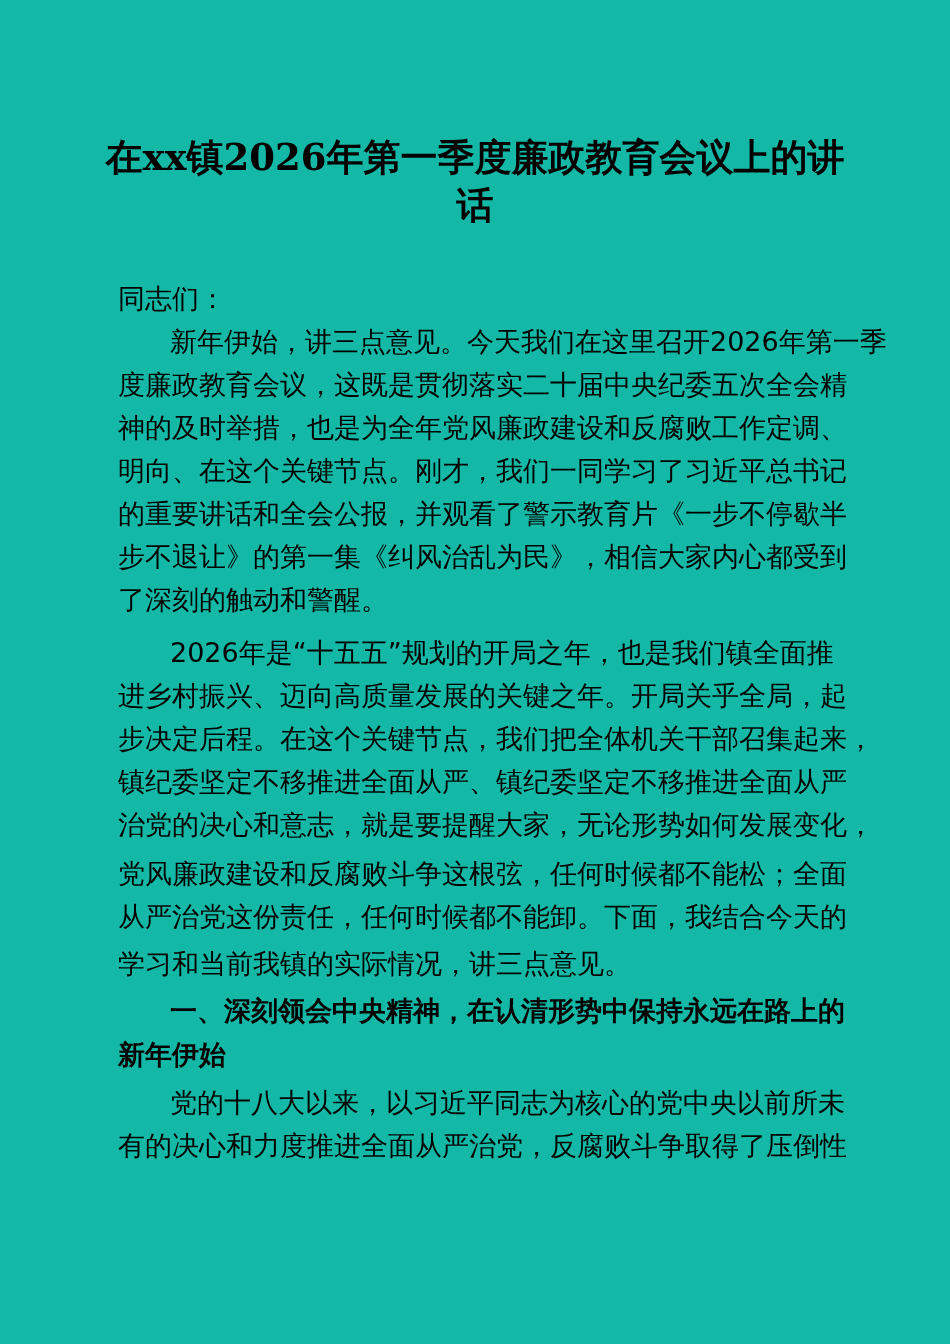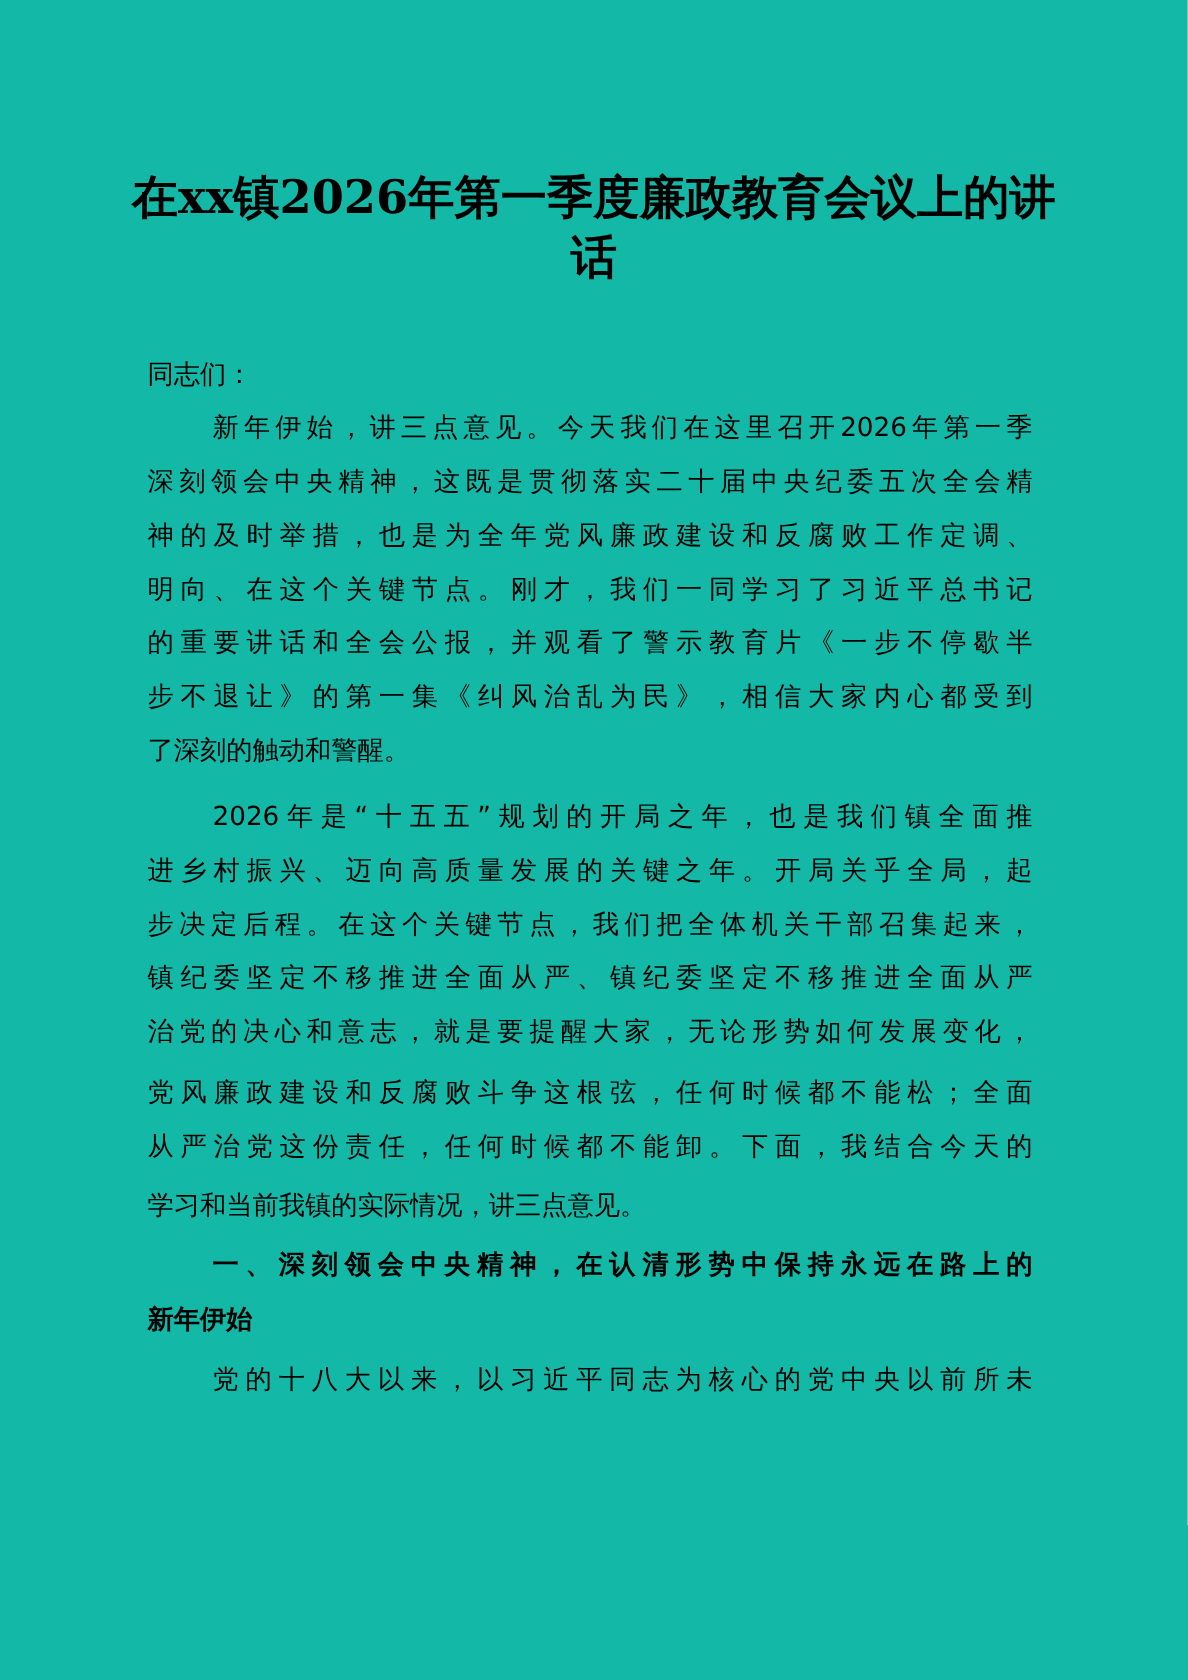--- a/index.html
+++ b/index.html
@@ -30,21 +30,21 @@
       font-size: 37px;
       line-height: 46px;
       letter-spacing: 0px;
       white-space: nowrap;
     }
     .line {
       position: absolute;
       left: 118px;
       width: 708px;
       font-family: "DejaVu Sans", "Liberation Sans", sans-serif;
-      font-size: 21px;
+      font-size: 27px;
       line-height: 34px;
       white-space: nowrap;
       text-align: justify;
       text-align-last: justify;
       font-weight: normal;
     }
     .line.indent {
       left: 170px;
       width: 656px;
     }
@@ -59,34 +59,35 @@
 <body>
 
 <div class="page">
 
   <div class="title-line" style="top:134px;">在xx镇2026年第一季度廉政教育会议上的讲</div>
   <div class="title-line" style="top:182px;">话</div>
 
   <div class="line last" style="top:282px;">同志们：</div>
 
   <div class="line indent" style="top:325px;">新年伊始，讲三点意见。今天我们在这里召开2026年第一季</div>
-  <div class="line" style="top:368px;">深刻领会中央精神，这既是贯彻落实二十届中央纪委五次全会精</div>
+  <div class="line" style="top:368px;">度廉政教育会议，这既是贯彻落实二十届中央纪委五次全会精</div>
   <div class="line" style="top:411px;">神的及时举措，也是为全年党风廉政建设和反腐败工作定调、</div>
   <div class="line" style="top:454px;">明向、在这个关键节点。刚才，我们一同学习了习近平总书记</div>
   <div class="line" style="top:497px;">的重要讲话和全会公报，并观看了警示教育片《一步不停歇半</div>
   <div class="line" style="top:540px;">步不退让》的第一集《纠风治乱为民》，相信大家内心都受到</div>
   <div class="line last" style="top:583px;">了深刻的触动和警醒。</div>
 
   <div class="line indent" style="top:636px;">2026年是“十五五”规划的开局之年，也是我们镇全面推</div>
   <div class="line" style="top:679px;">进乡村振兴、迈向高质量发展的关键之年。开局关乎全局，起</div>
   <div class="line" style="top:722px;">步决定后程。在这个关键节点，我们把全体机关干部召集起来，</div>
   <div class="line" style="top:765px;">镇纪委坚定不移推进全面从严、镇纪委坚定不移推进全面从严</div>
   <div class="line" style="top:808px;">治党的决心和意志，就是要提醒大家，无论形势如何发展变化，</div>
   <div class="line" style="top:857px;">党风廉政建设和反腐败斗争这根弦，任何时候都不能松；全面</div>
   <div class="line" style="top:900px;">从严治党这份责任，任何时候都不能卸。下面，我结合今天的</div>
   <div class="line last" style="top:947px;">学习和当前我镇的实际情况，讲三点意见。</div>
 
   <div class="line indent heading" style="top:994px;">一、深刻领会中央精神，在认清形势中保持永远在路上的</div>
   <div class="line heading last" style="top:1038px;">新年伊始</div>
 
   <div class="line indent" style="top:1086px;">党的十八大以来，以习近平同志为核心的党中央以前所未</div>
+  <div class="line" style="top:1129px;">有的决心和力度推进全面从严治党，反腐败斗争取得了压倒性</div>
 
 </div>
 
 </body></html>

